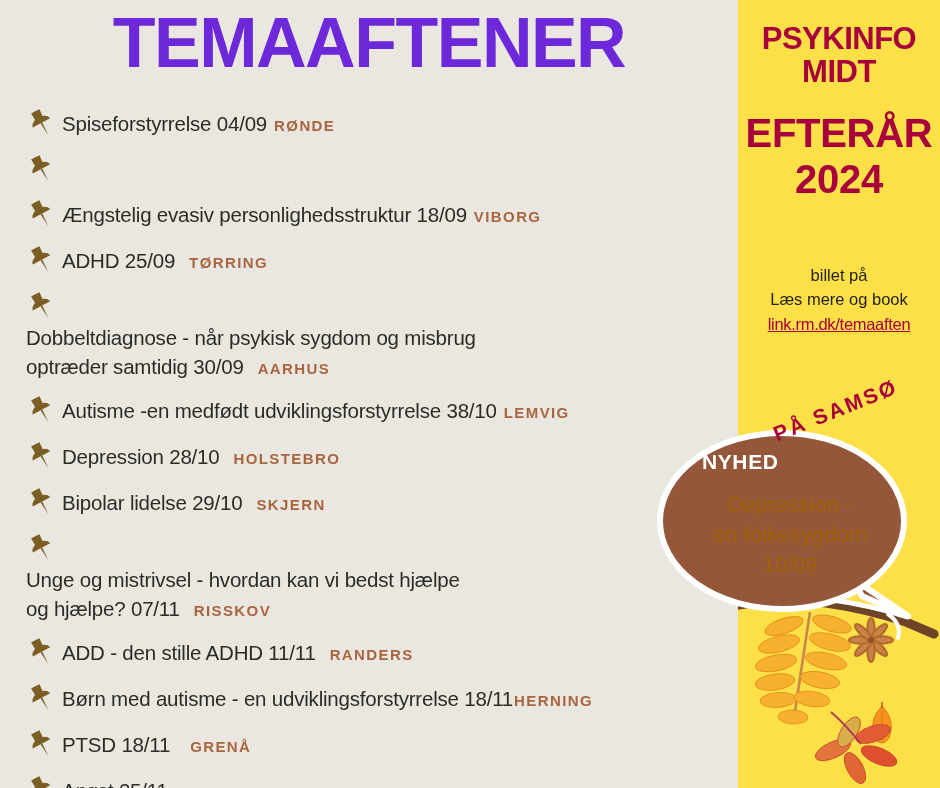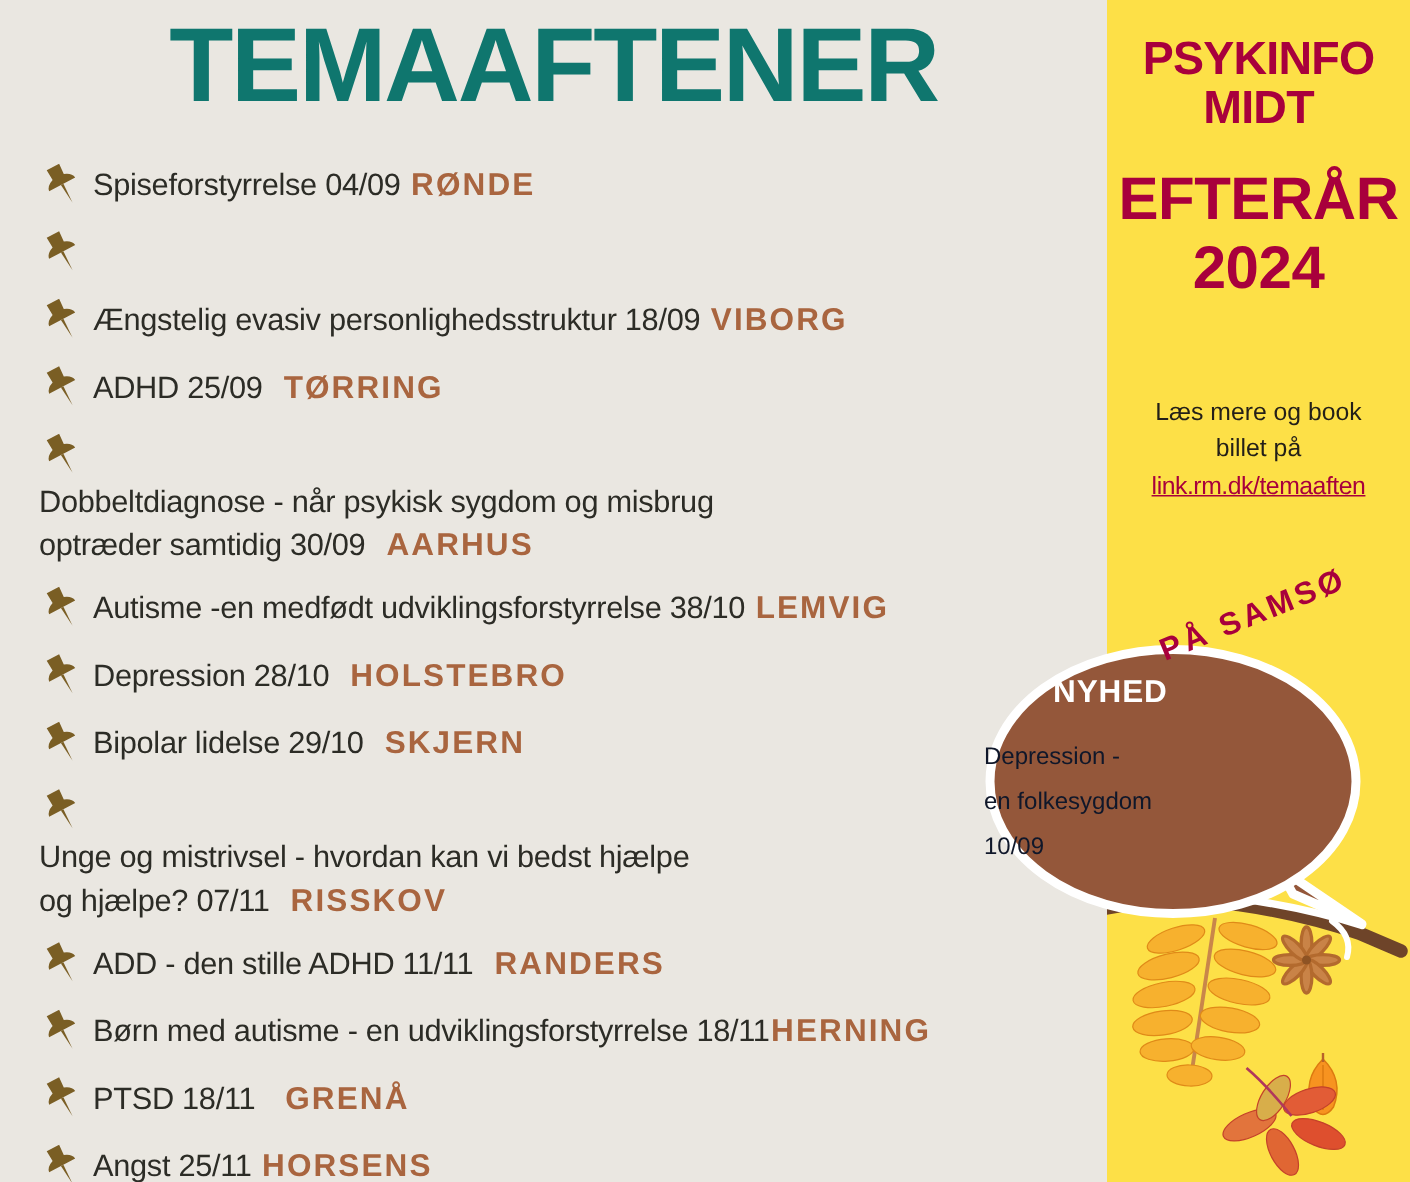--- a/index.html
+++ b/index.html
@@ -25,21 +25,21 @@
     background:#EAE7E1;
   }
   #poster-title {
     position:absolute;
     left:0; top:8px; width:738px;
     text-align:center;
     font-family:"Liberation Sans", sans-serif;
     font-weight:bold;
     font-size:70px;
     letter-spacing:-1.5px;
-    color:#0f766e;
+    color:#6d28d9;
     line-height:1.02;
     white-space:nowrap;
   }
 
   #event-list {
     position:absolute;
     left:26px; top:108px;
     width:714px;
   }
   .event-row {
@@ -62,21 +62,21 @@
     font-family:"Liberation Sans", sans-serif;
     font-size:20.5px;
     color:#2C2C26;
     line-height:29px;
     letter-spacing:-0.2px;
     padding-top:1px;
   }
   .event-city {
     font-family:"Liberation Sans", sans-serif;
     color:#A9653F;
-    font-size:21px;
+    font-size:15px;
     letter-spacing:1.4px;
     font-weight:600;
     white-space:nowrap;
   }
   .gap-sm { display:inline-block; width:7px; }
   .gap-md { display:inline-block; width:14px; }
   .gap-lg { display:inline-block; width:20px; }
   .gap-xs { display:inline-block; width:1px; }
 
   
@@ -131,37 +131,37 @@
   #speech-bubble {
     position:absolute;
     left:656px; top:428px;
     width:268px; height:200px;
     z-index:6;
   }
   #speech-bubble svg { position:absolute; left:0; top:0; }
   #bubble-content {
     position:absolute;
     left:0; top:0; width:268px; height:186px;
-    text-align:left;
+    text-align:center;
     z-index:7;
   }
   #bubble-new-badge {
     position:absolute;
     left:46px; top:22px;
     font-size:21px;
     font-weight:bold;
     color:#FFFFFF;
     letter-spacing:0.6px;
   }
   #bubble-body {
     position:absolute;
-    left:0; top:62px;
+    left:18px; top:62px;
     width:232px;
-    font-size:16px;
-    color:#0f172a;
+    font-size:22px;
+    color:#a16207;
     line-height:30px;
   }
   #samso-label {
     position:absolute;
     left:770px; top:424px;
     z-index:9;
     font-size:21px;
     font-weight:bold;
     color:#A8003C;
     letter-spacing:2.5px;
@@ -367,22 +367,22 @@
       <div>MIDT</div>
     </div>
 
 
     <div id="season-heading">
       <div>EFTERÅR</div>
       <div>2024</div>
     </div>
 
     <div id="booking-block">
+      <div>billet på</div>
       <div>Læs mere og book</div>
-      <div>billet på</div>
       <a id="booking-link" href="#">link.rm.dk/temaaften</a>
     </div>
   </aside>
 
   <svg id="autumn-decor" width="202" height="190" viewBox="0 0 202 190">
 
     <g>
       <path d="M-4 8 Q 40 -1 88 5 Q 130 11 168 24 L 196 36" stroke="#6E4429" stroke-width="9" fill="none" stroke-linecap="round"></path>
       <path d="M-4 4 Q 40 -5 88 1 Q 132 7 170 19" stroke="#FFFFFF" stroke-width="5" fill="none" stroke-linecap="round"></path>
       <path d="M150 16 Q 164 26 160 40" stroke="#FFFFFF" stroke-width="4" fill="none" stroke-linecap="round"></path>

